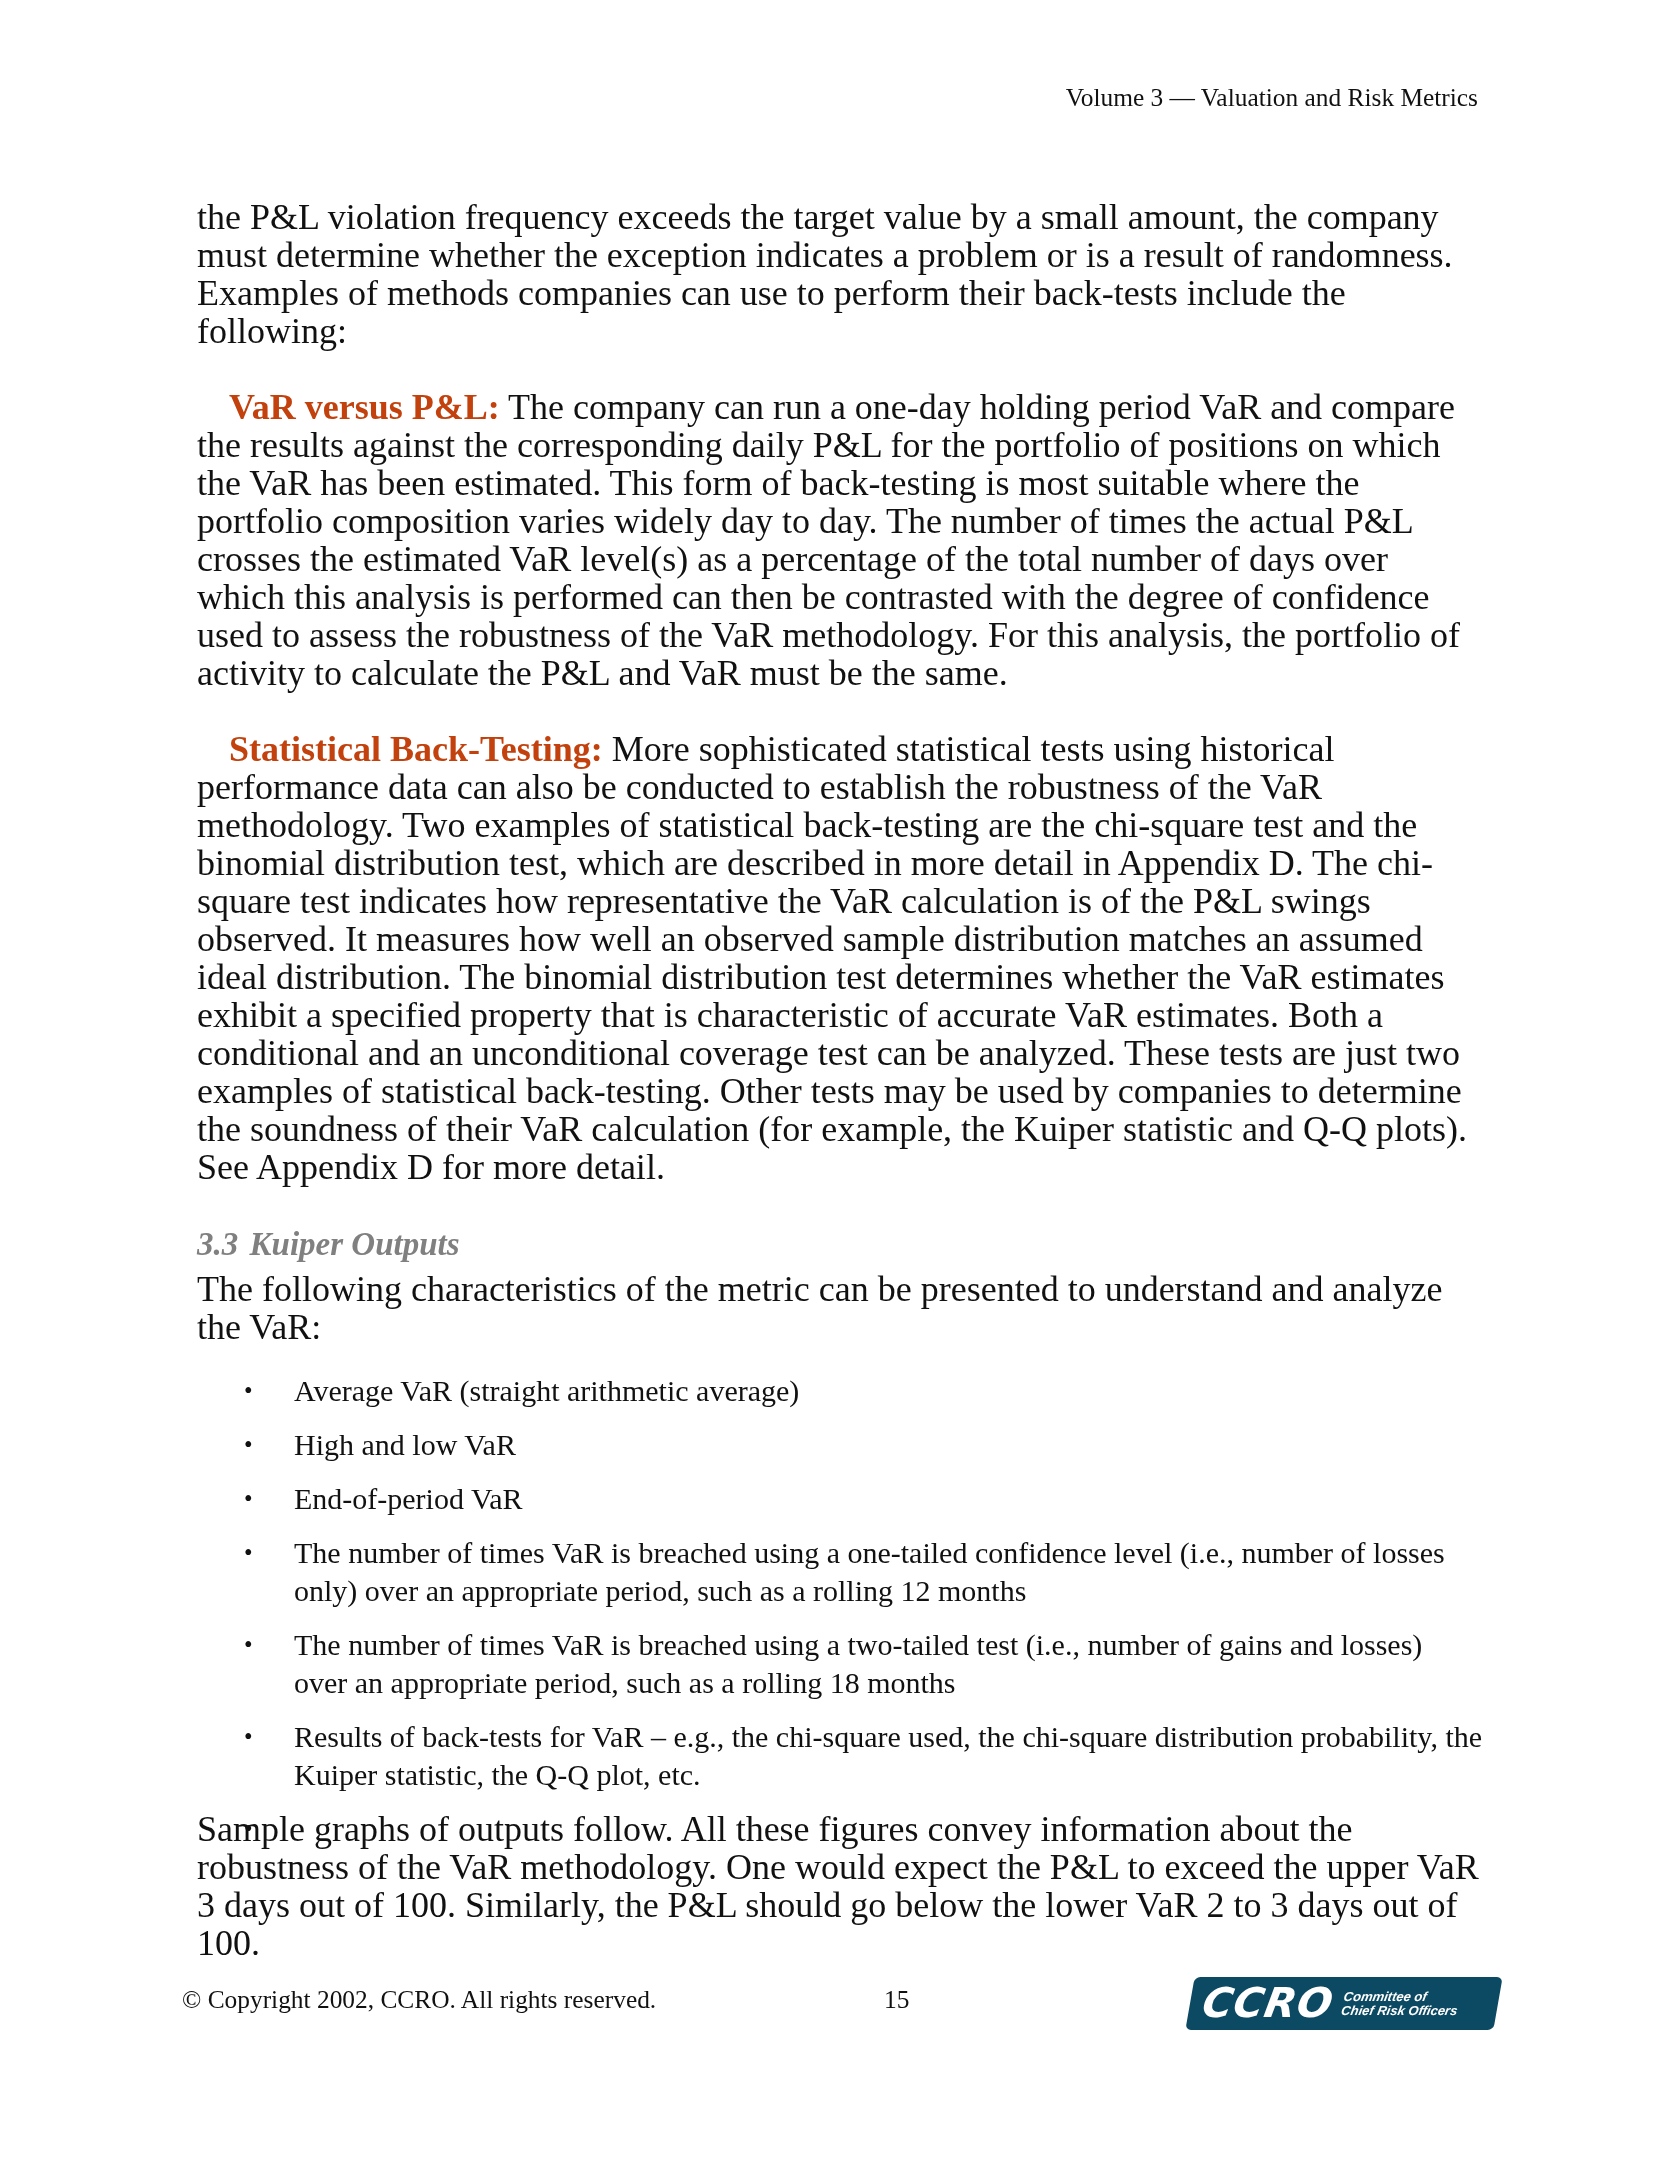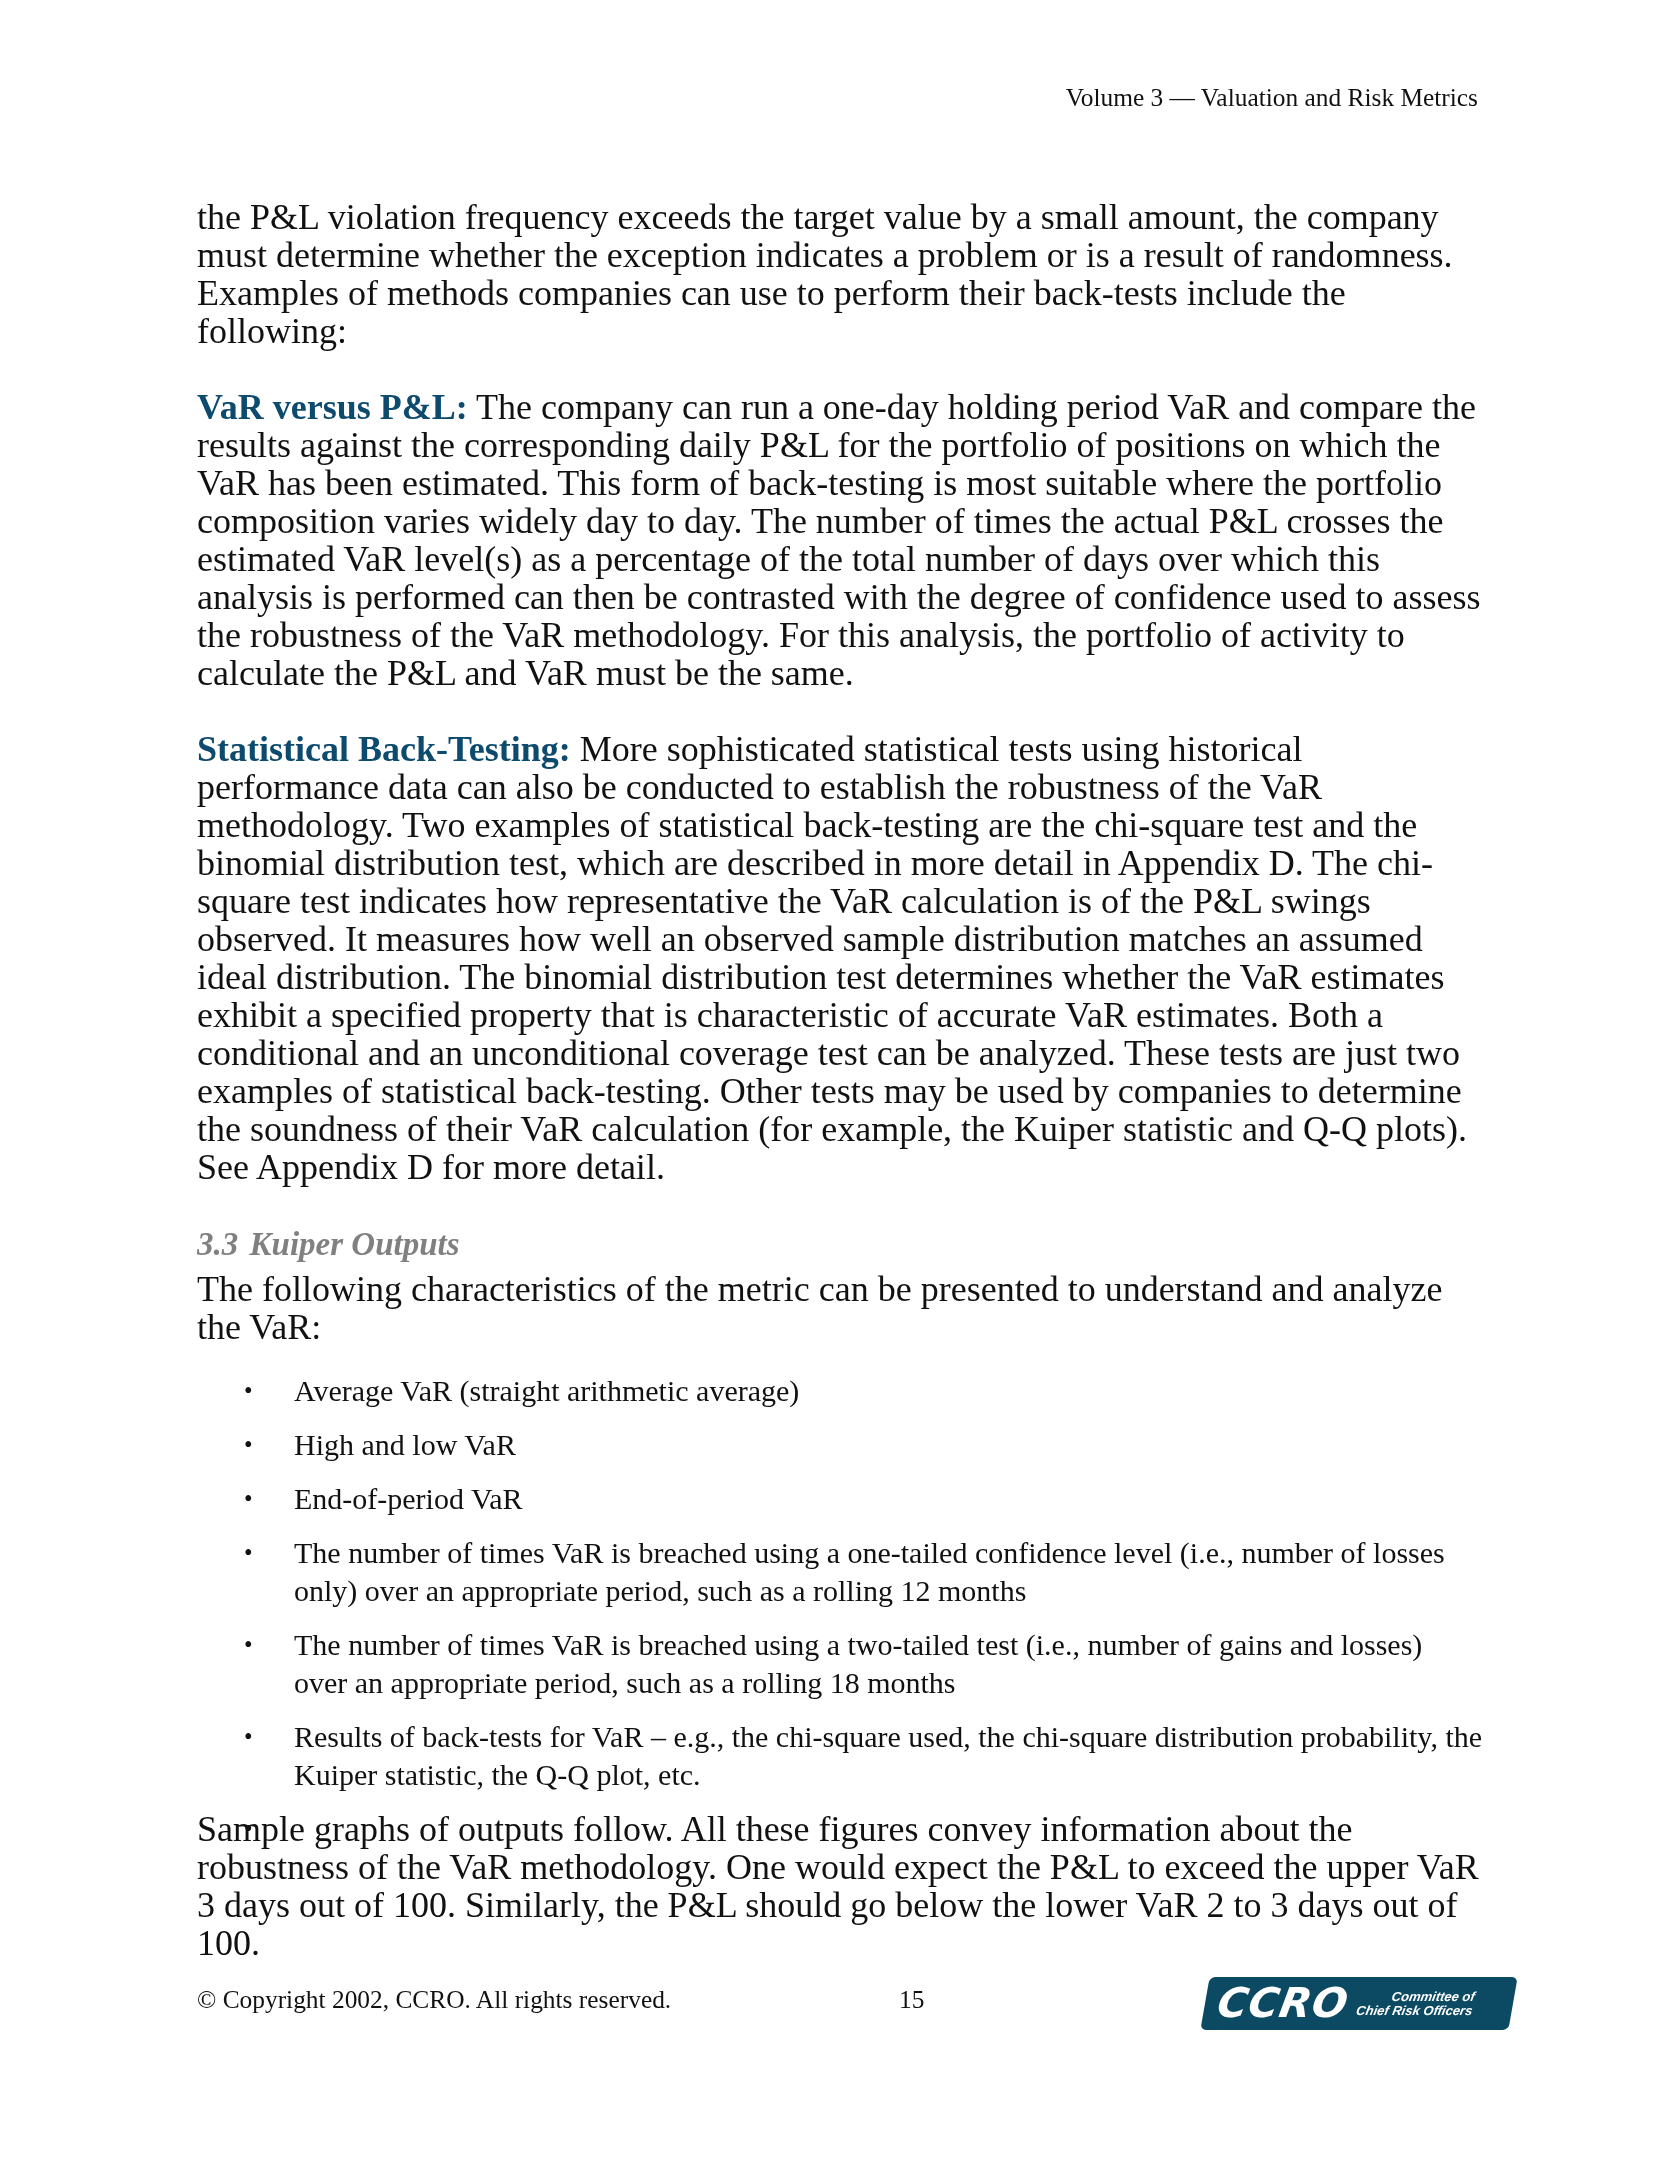--- a/index.html
+++ b/index.html
@@ -29,21 +29,22 @@
       top: 198px;
       width: 1286px;
     }
     p.body {
       margin: 0;
       font-size: 36px;
       line-height: 38px;
     }
     .run-in {
       font-weight: bold;
-      color: #0c4a6e;
+      color: #c2410c;
+      margin-left: 32px;
     }
     .para-gap {
       height: 38px;
     }
     .section-heading {
       margin: 38px 0 5.6px 0;
       font-size: 33px;
       font-style: italic;
       font-weight: bold;
       color: #808080;
@@ -68,25 +69,24 @@
       position: absolute;
       left: 47px;
       top: 0;
       font-size: 24.5px;
     }
     .closing {
       margin-top: 17px;
     }
     .footer {
       position: absolute;
-      left: 197px;
+      left: 182px;
       top: 1977px;
       width: 1318px;
       height: 56px;
-      text-align: right;
     }
     .copyright {
       position: absolute;
       left: 0;
       top: 7.5px;
       font-size: 25.4px;
       white-space: nowrap;
     }
     .page-number {
       position: absolute;

